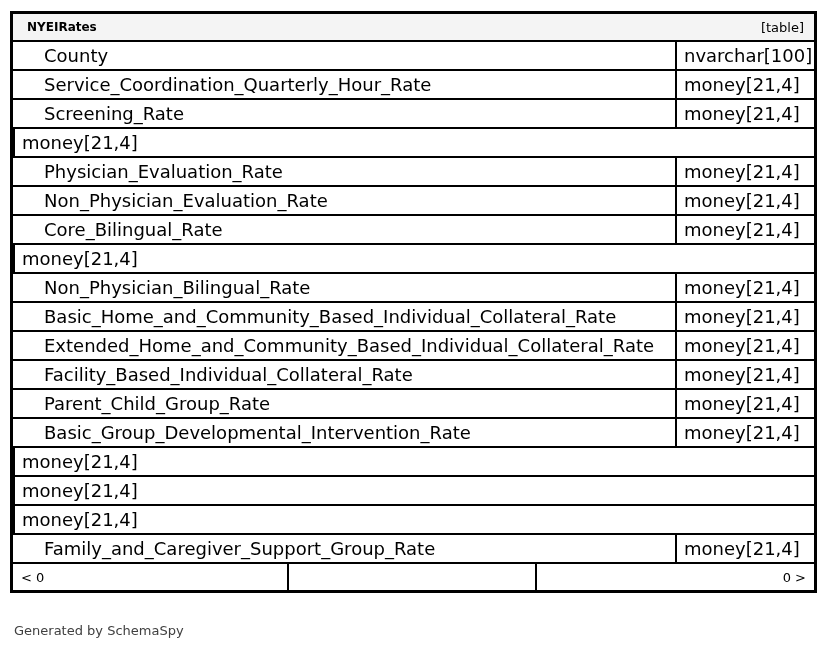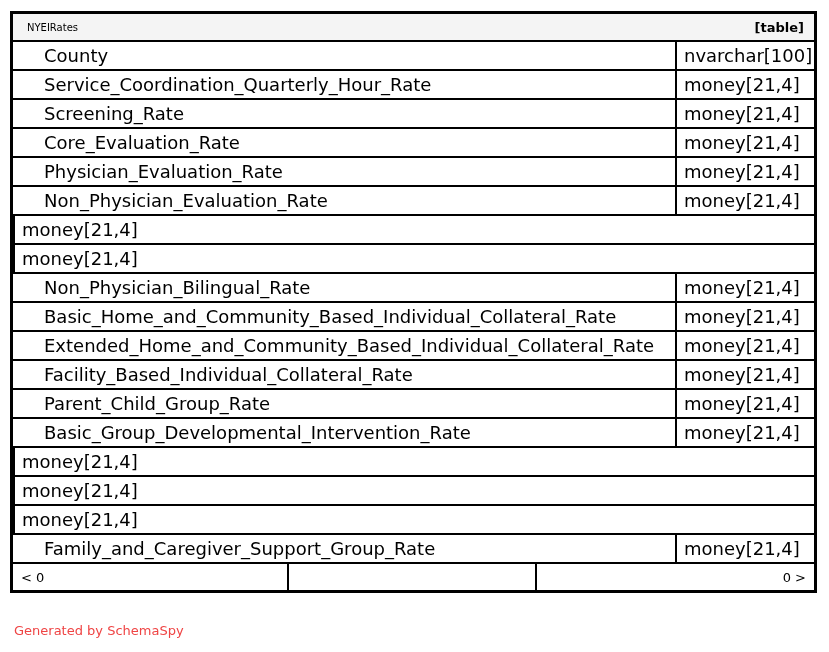--- a/index.html
+++ b/index.html
@@ -29,25 +29,25 @@
     justify-content: space-between;
     align-items: center;
     height: 28px;
     background: #f4f4f4;
     border-bottom: 2px solid #000000;
     padding: 0 10px 0 14px;
     font-size: 13px;
     box-sizing: border-box;
   }
   .thead .title {
+    font-weight: bold;
+    font-size: 12px;
+  }
+  .thead .tag {
     font-weight: normal;
-    font-size: 10px;
-  }
-  .thead .tag {
-    font-weight: bold;
   }
   .row {
     display: flex;
     height: 29px;
     border-bottom: 2px solid #000000;
     box-sizing: border-box;
     font-size: 18px;
     background: #ffffff;
   }
   .cell-name {
@@ -91,21 +91,21 @@
   .fcell.f3 {
     flex: 1;
     justify-content: flex-end;
     padding-right: 8px;
   }
   .caption {
     position: absolute;
     left: 14px;
     top: 623px;
     font-size: 13px;
-    color: #ef4444;
+    color: #404040;
   }
 </style>
 </head>
 <body>
 
 <div class="canvas">
 
   <div class="tablebox">
 
     <div class="thead">
@@ -123,35 +123,35 @@
     <span class="cell-name">Service_Coordination_Quarterly_Hour_Rate</span>
     <span class="cell-type">money[21,4]</span>
   </div>
 
   <div class="row">
     <span class="cell-name">Screening_Rate</span>
     <span class="cell-type">money[21,4]</span>
   </div>
 
   <div class="row">
-    <span class="cell-name">Core_Evaluation_Rate</span>
     <span class="cell-type">money[21,4]</span>
   </div>
 
   <div class="row">
     <span class="cell-name">Physician_Evaluation_Rate</span>
     <span class="cell-type">money[21,4]</span>
   </div>
 
   <div class="row">
     <span class="cell-name">Non_Physician_Evaluation_Rate</span>
     <span class="cell-type">money[21,4]</span>
   </div>
 
   <div class="row">
+    <span class="cell-name">Core_Bilingual_Rate</span>
     <span class="cell-type">money[21,4]</span>
   </div>
 
   <div class="row">
     <span class="cell-type">money[21,4]</span>
   </div>
 
   <div class="row">
     <span class="cell-name">Non_Physician_Bilingual_Rate</span>
     <span class="cell-type">money[21,4]</span>

